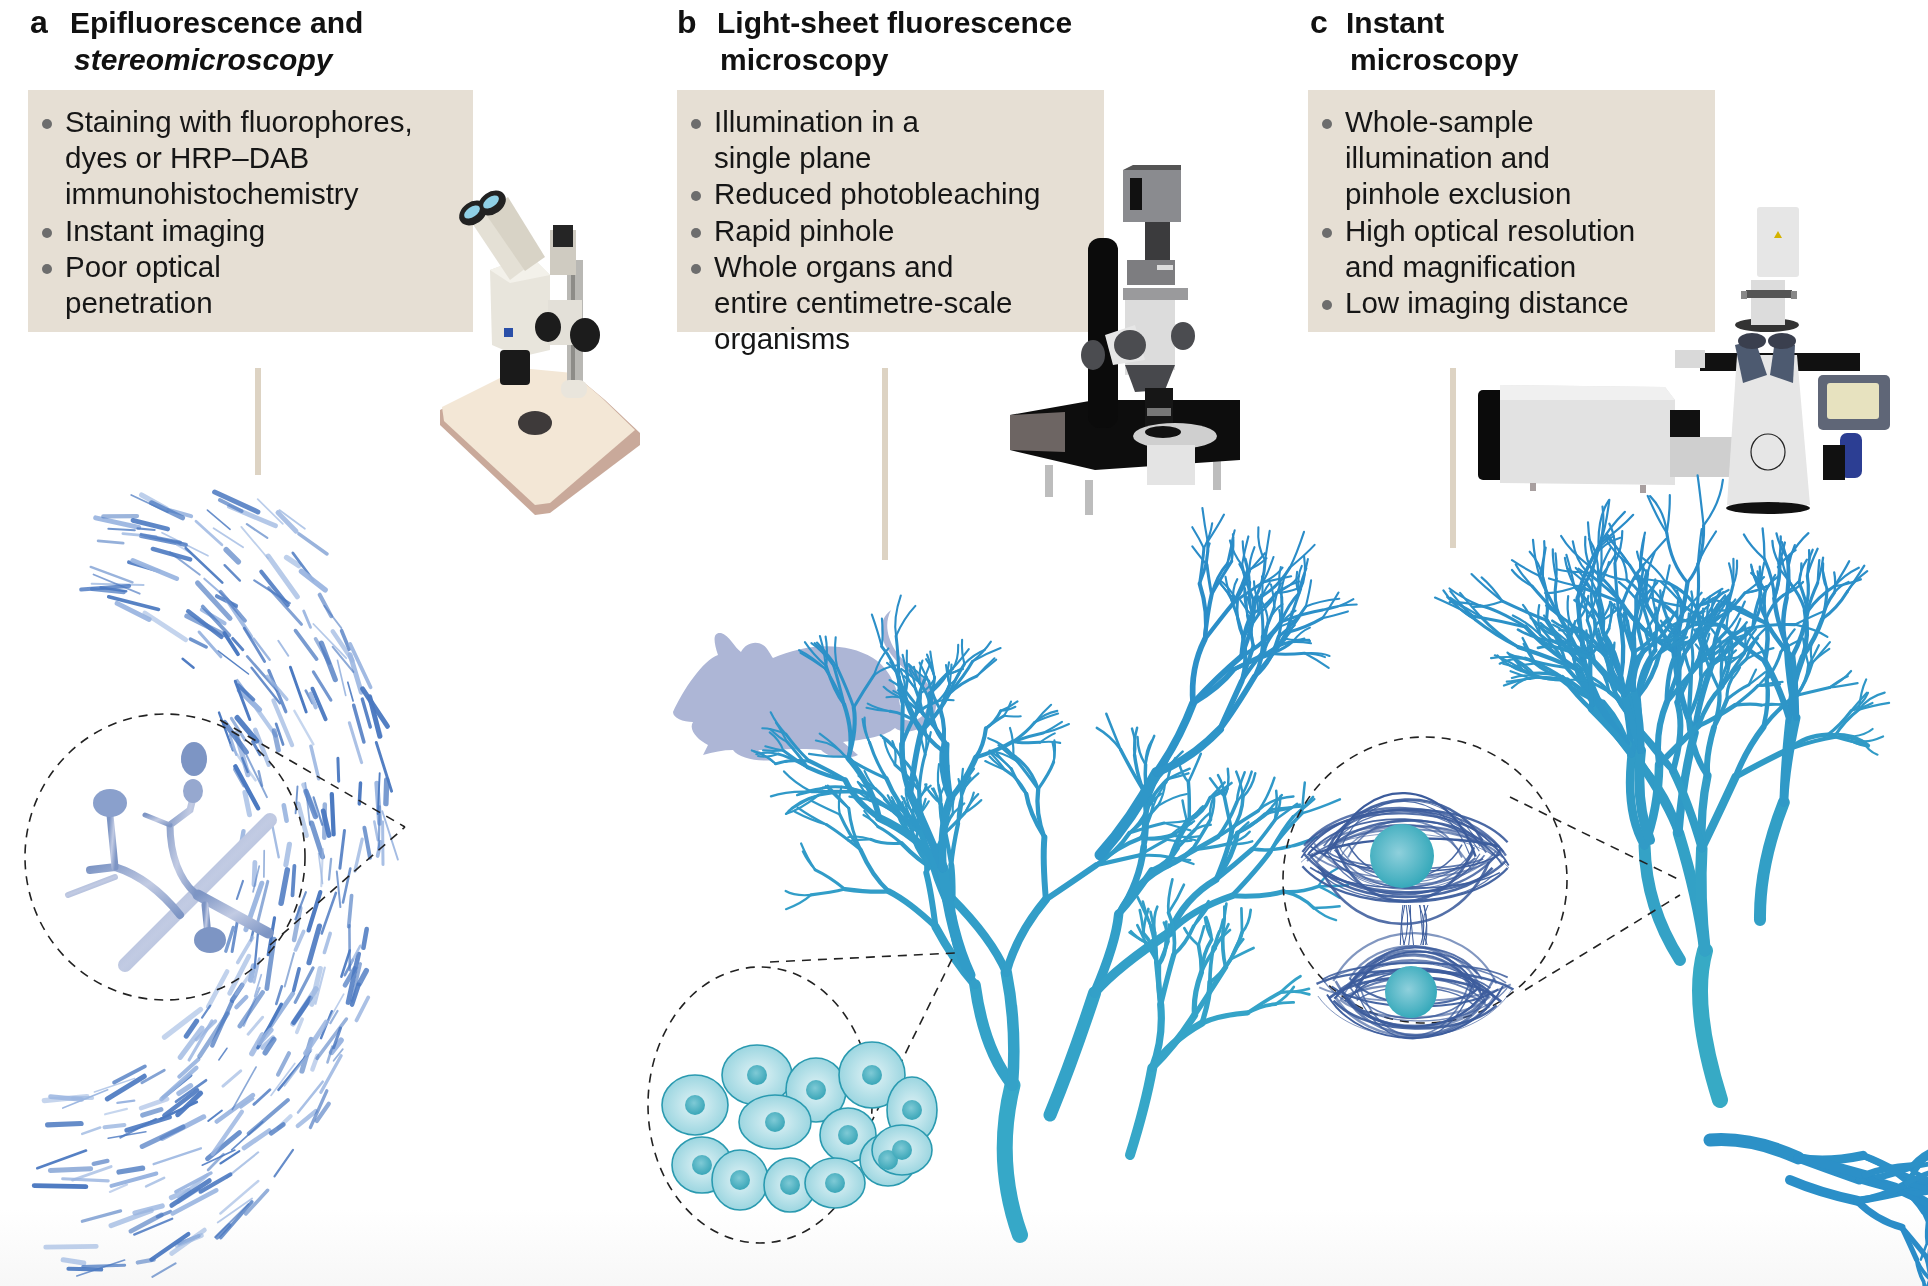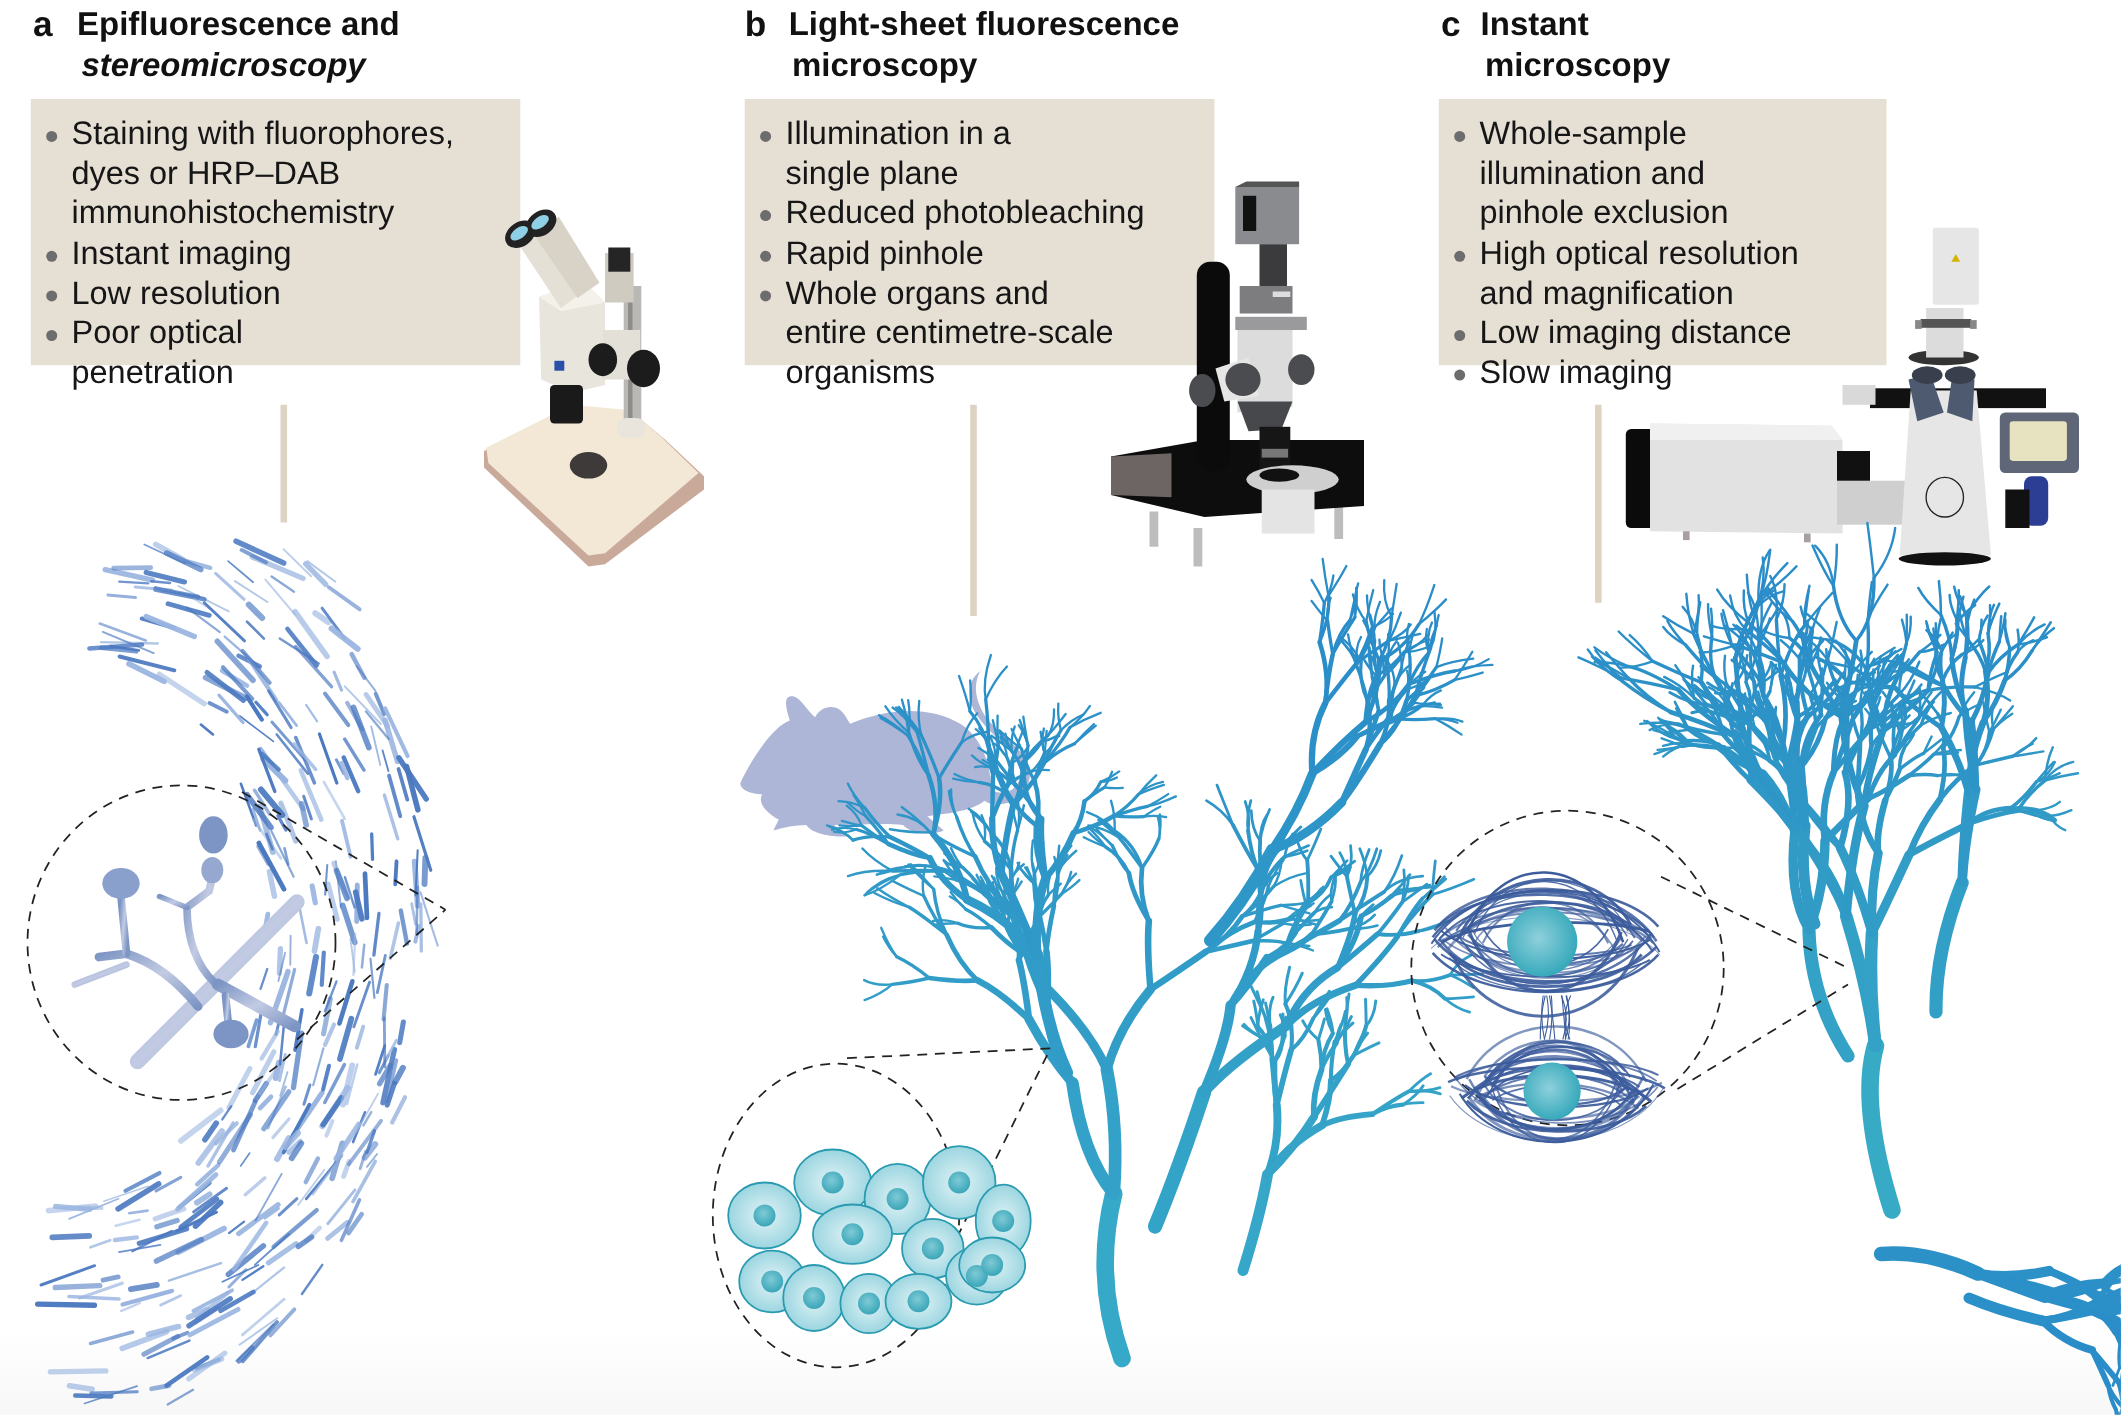--- a/index.html
+++ b/index.html
@@ -41,21 +41,20 @@
   <span class="letter">a</span>
   <span class="title" style="left:40px;">Epifluorescence and</span>
   <span class="title" style="left:44px; top:37px;font-style:italic;">stereomicroscopy</span>
 </div>
 <div class="info-box" style="left:28px; width:445px;">
   <ul>
     <li>Staining with fluorophores,
 dyes or HRP–DAB
 immunohistochemistry</li>
     <li>Instant imaging</li>
-    <li>Low resolution</li>
     <li>Poor optical
 penetration</li>
   </ul>
 </div>
 <div class="connector" style="left:255px; top:368px; height:107px;"></div>
 
 <div class="illus" style="left:430px; top:185px; width:220px; height:330px;">
   <svg width="220" height="330" viewBox="0 0 220 330">
 
     <polygon points="10,225 90,185 145,190 175,215 210,248 210,260 120,328 105,330 10,240" fill="#C9A99A"></polygon>
@@ -1191,21 +1190,20 @@
   <span class="title" style="left:40px; top:37px;">microscopy</span>
 </div>
 <div class="info-box" style="left:1308px; width:407px;">
   <ul>
     <li>Whole-sample
 illumination and
 pinhole exclusion</li>
     <li>High optical resolution
 and magnification</li>
     <li>Low imaging distance</li>
-    <li>Slow imaging</li>
   </ul>
 </div>
 <div class="connector" style="left:1450px; top:368px; height:180px;"></div>
 
 <div class="illus" style="left:1475px; top:205px; width:410px; height:310px;">
   <svg width="410" height="310" viewBox="0 0 410 310">
 
     <rect x="3" y="185" width="28" height="90" rx="5" fill="#0b0b0b"></rect>
     <polygon points="25,180 190,182 200,195 200,280 25,278" fill="#e2e2e2"></polygon>
     <polygon points="25,180 190,182 200,195 25,195" fill="#f0f0f0"></polygon>

